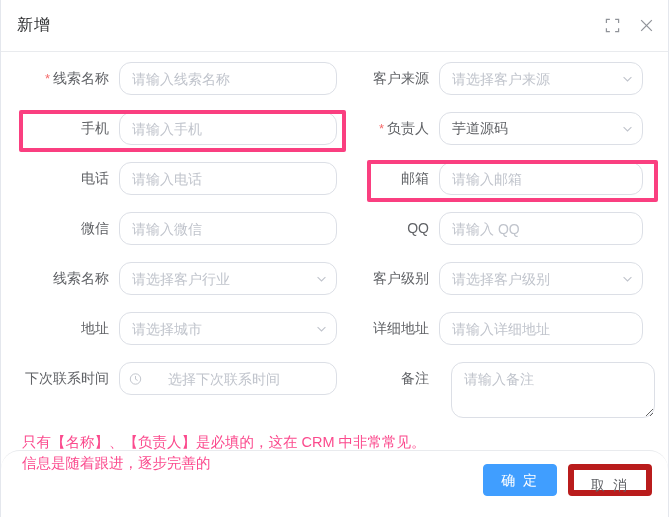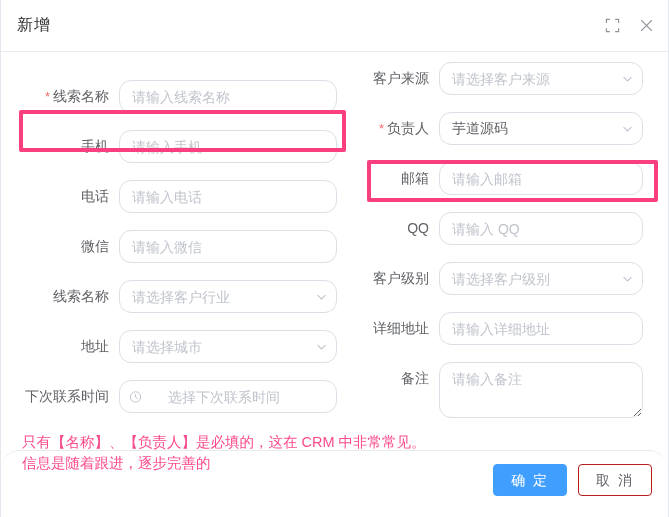--- a/index.html
+++ b/index.html
@@ -54,30 +54,30 @@
 
   
   .dlg-body {
     position: relative;
     padding: 10px 0 0 0;
     height: 398px;
   }
   .form-grid {
     position: relative;
   }
-  .col-left  { position: absolute; left: 0;   top: 18px; width: 346px; }
+  .col-left  { position: absolute; left: 0;   top: 0; width: 346px; }
   .col-right { position: absolute; left: 346px; top: 0; width: 321px; }
 
   .form-row {
     position: relative;
     height: 50px;
     display: flex;
     align-items: flex-start;
   }
-  .form-row.tall { height: 58px; }
+  .form-row.tall { height: 58px; gap: 12px; }
 
   .lbl {
     font-size: 14px;
     color: #606266;
     text-align: right;
     line-height: 32px;
     padding-right: 10px;
     white-space: nowrap;
     flex: 0 0 auto;
   }
@@ -190,21 +190,21 @@
     letter-spacing: 2px;
     line-height: 30px;
   }
   .btn-primary {
     background: #409eff;
     border: 1px solid #409eff;
     color: #fff;
   }
   .btn-default {
     background: #fff;
-    border: 1px solid #b91c1c;
+    border: 6px solid #b91c1c;
     color: #606266;
   }
 </style>
 </head>
 <body>
 
 <div id="dialog">
 
   <div class="dlg-header">
     <span class="dlg-title">新增</span>

